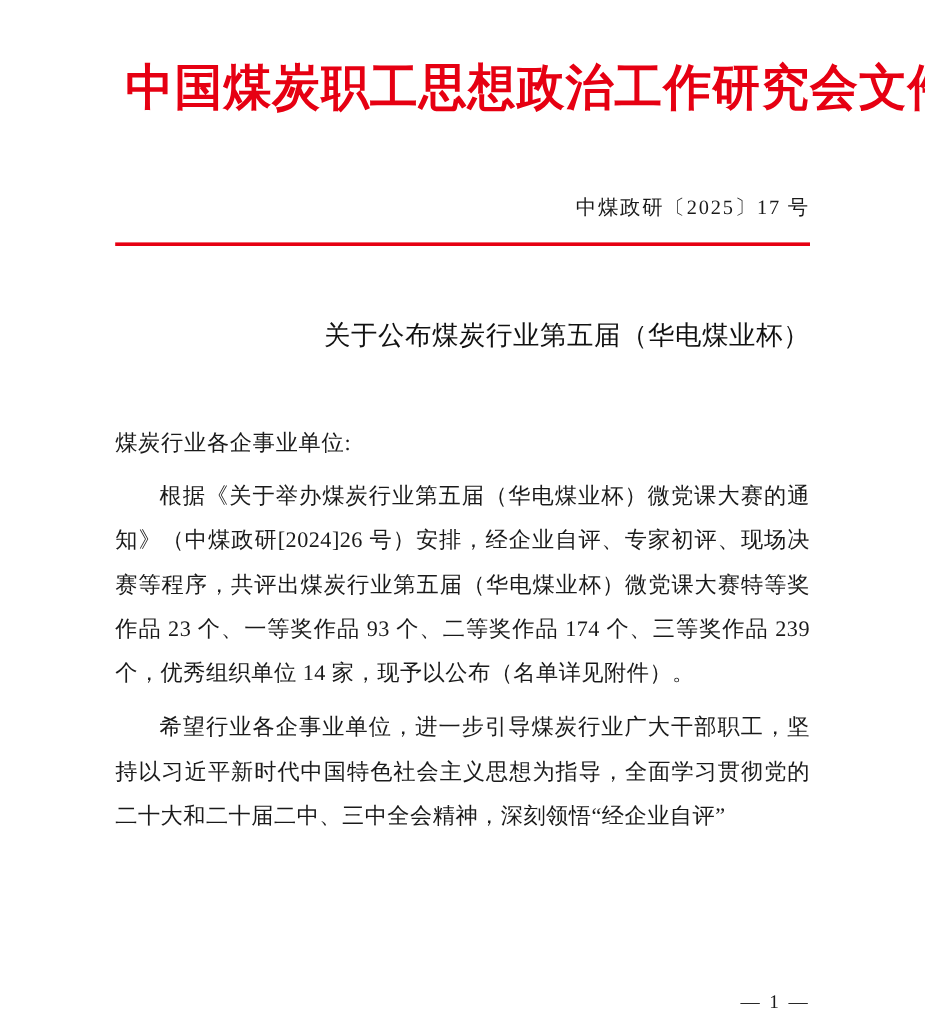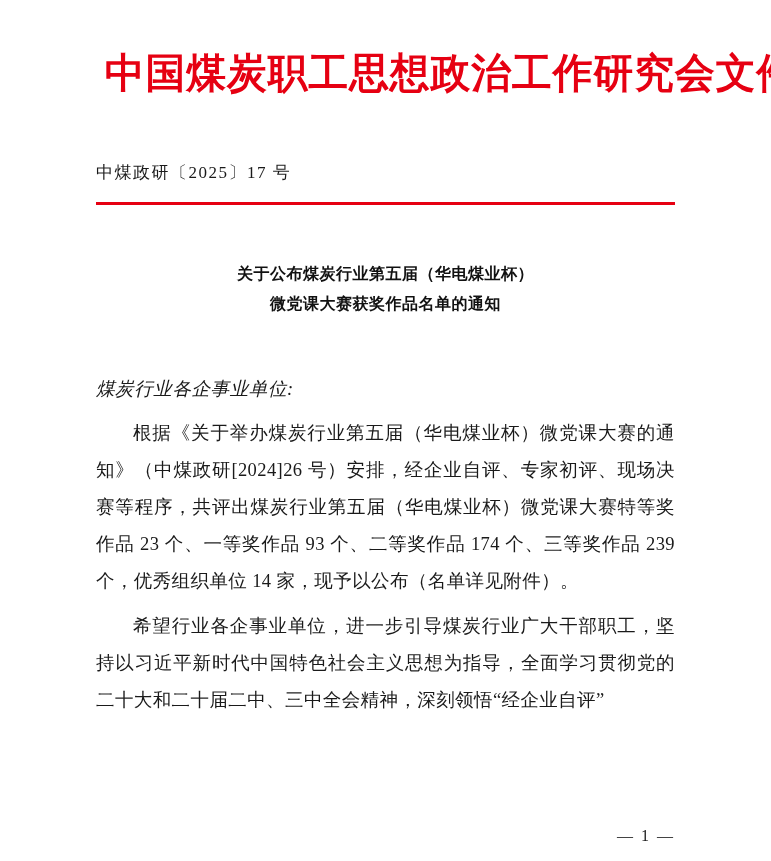--- a/index.html
+++ b/index.html
@@ -30,47 +30,46 @@
     color: #e60012;
     font-family: "Liberation Serif", "DejaVu Serif", serif;
     font-weight: bold;
     font-size: 41px;
     letter-spacing: 1px;
     line-height: 1.35;
     white-space: nowrap;
     transform: scaleX(0.97);
   }
   .doc-number {
-    text-align: left;
+    text-align: right;
     margin-top: 60px;
     font-size: 17px;
     letter-spacing: 1.5px;
     color: #1a1a1a;
   }
   .red-rule {
     margin-top: 18px;
     height: 2.5px;
     background: #e60012;
     width: 100%;
   }
   .subject {
-    text-align: center;
+    text-align: right;
     margin-top: 54px;
-    font-weight: bold;
-    font-size: 16px;
+    font-weight: normal;
+    font-size: 22px;
     line-height: 1.9;
     letter-spacing: 0.5px;
     color: #111;
   }
   .salutation {
     margin-top: 52px;
     font-size: 18.5px;
     letter-spacing: 0.6px;
     line-height: 1.9;
-    font-style: italic;
   }
   .para {
     font-size: 18.5px;
     line-height: 2.0;
     letter-spacing: 0.4px;
     text-align: justify;
     text-justify: inter-ideograph;
     text-indent: 2em;
     margin-top: 8px;
   }
@@ -91,21 +90,20 @@
   <div class="doc-header">
     <div class="doc-title-red">中国煤炭职工思想政治工作研究会文件</div>
   </div>
 
   <div class="doc-number">中煤政研〔2025〕17 号</div>
 
   <div class="red-rule"></div>
 
   <div class="subject">
     <div>关于公布煤炭行业第五届（华电煤业杯）</div>
-    <div>微党课大赛获奖作品名单的通知</div>
   </div>
 
   <div class="salutation">煤炭行业各企事业单位:</div>
 
   <div class="para">根据《关于举办煤炭行业第五届（华电煤业杯）微党课大赛的通知》（中煤政研[2024]26 号）安排，经企业自评、专家初评、现场决赛等程序，共评出煤炭行业第五届（华电煤业杯）微党课大赛特等奖作品 23 个、一等奖作品 93 个、二等奖作品 174 个、三等奖作品 239 个，优秀组织单位 14 家，现予以公布（名单详见附件）。</div>
 
   <div class="para">希望行业各企事业单位，进一步引导煤炭行业广大干部职工，坚持以习近平新时代中国特色社会主义思想为指导，全面学习贯彻党的二十大和二十届二中、三中全会精神，深刻领悟“经企业自评”</div>
 
   <div class="page-number">— 1 —</div>
 

